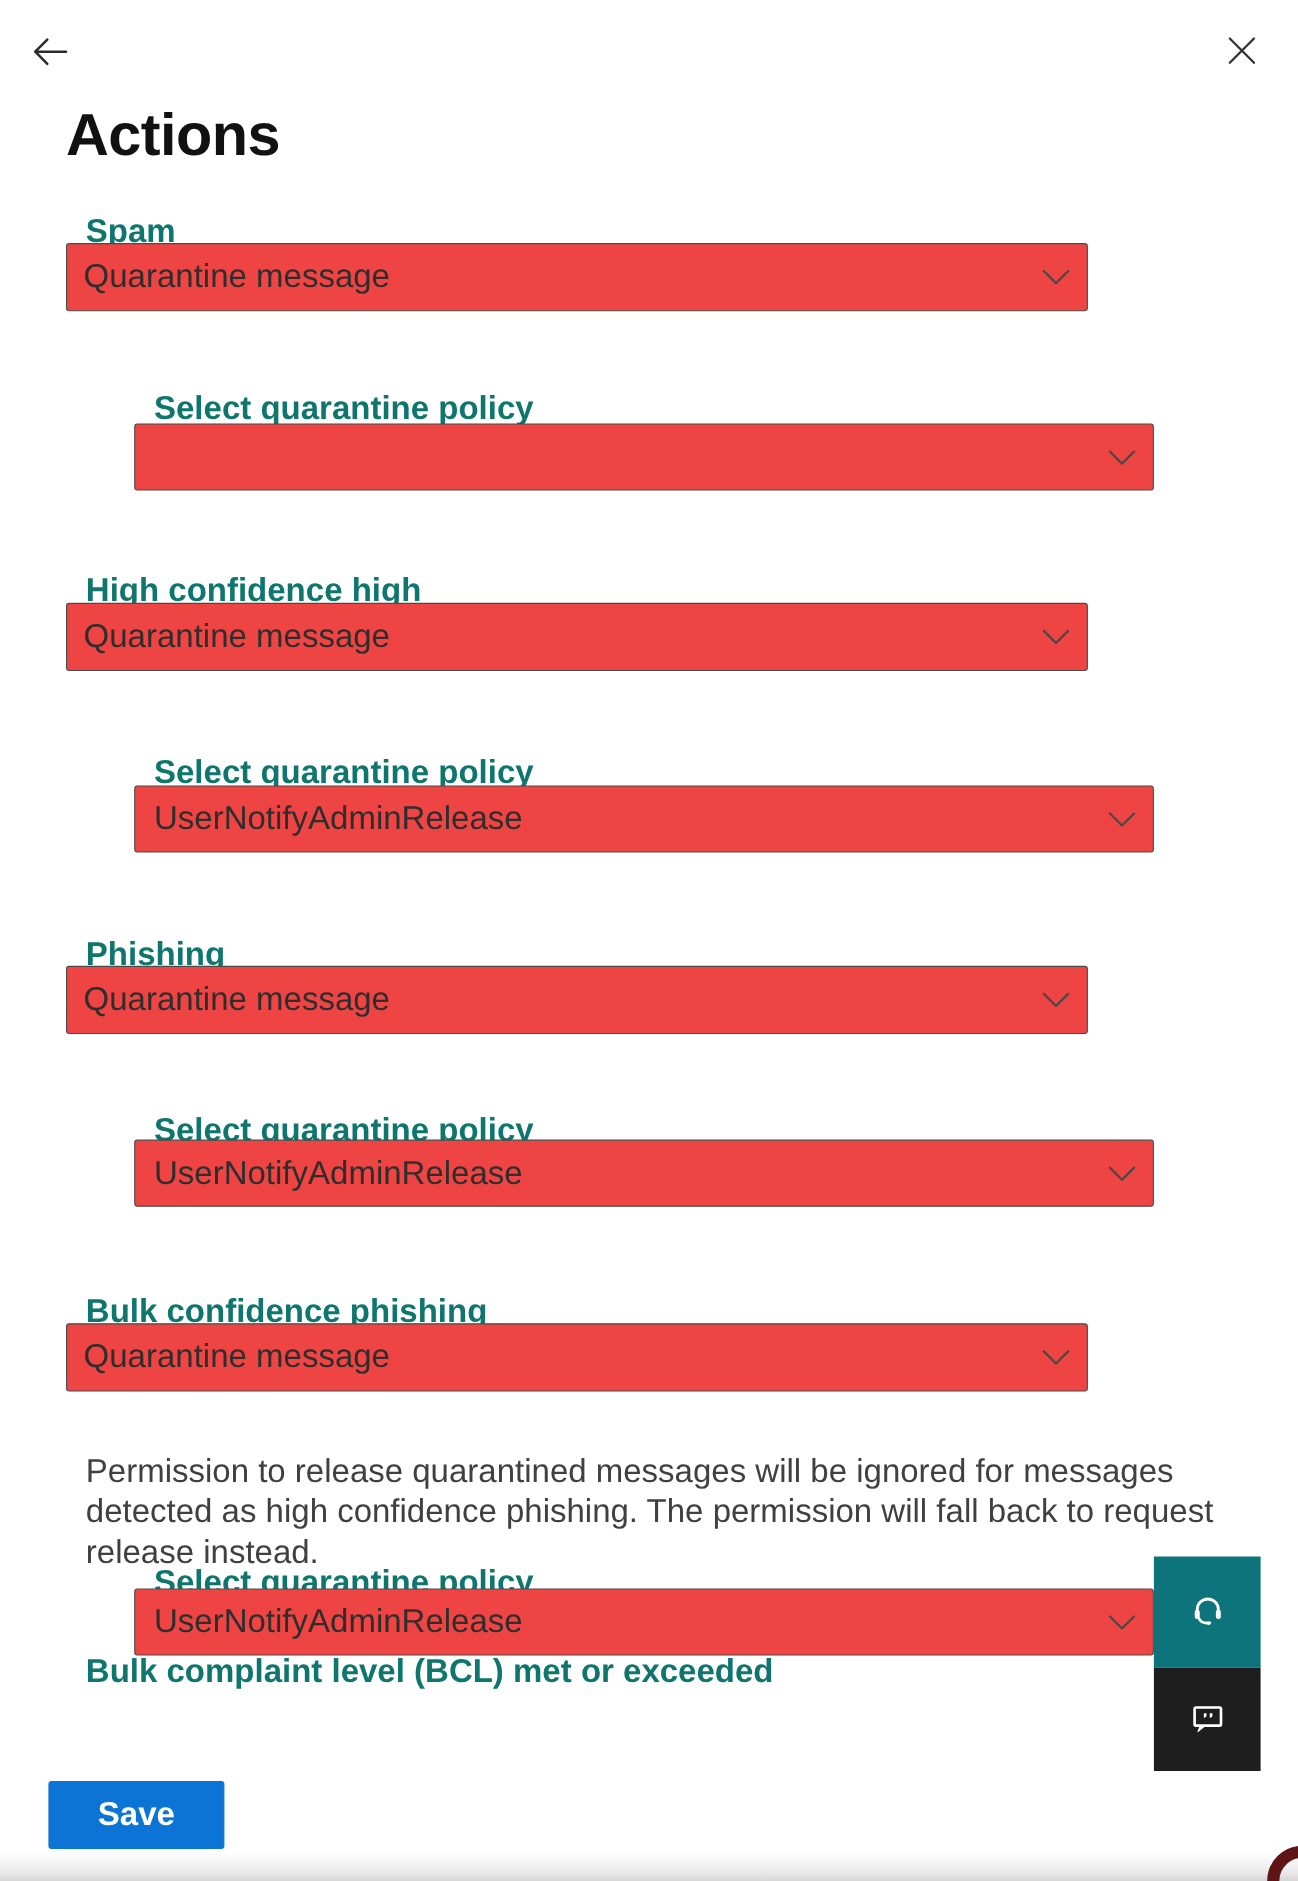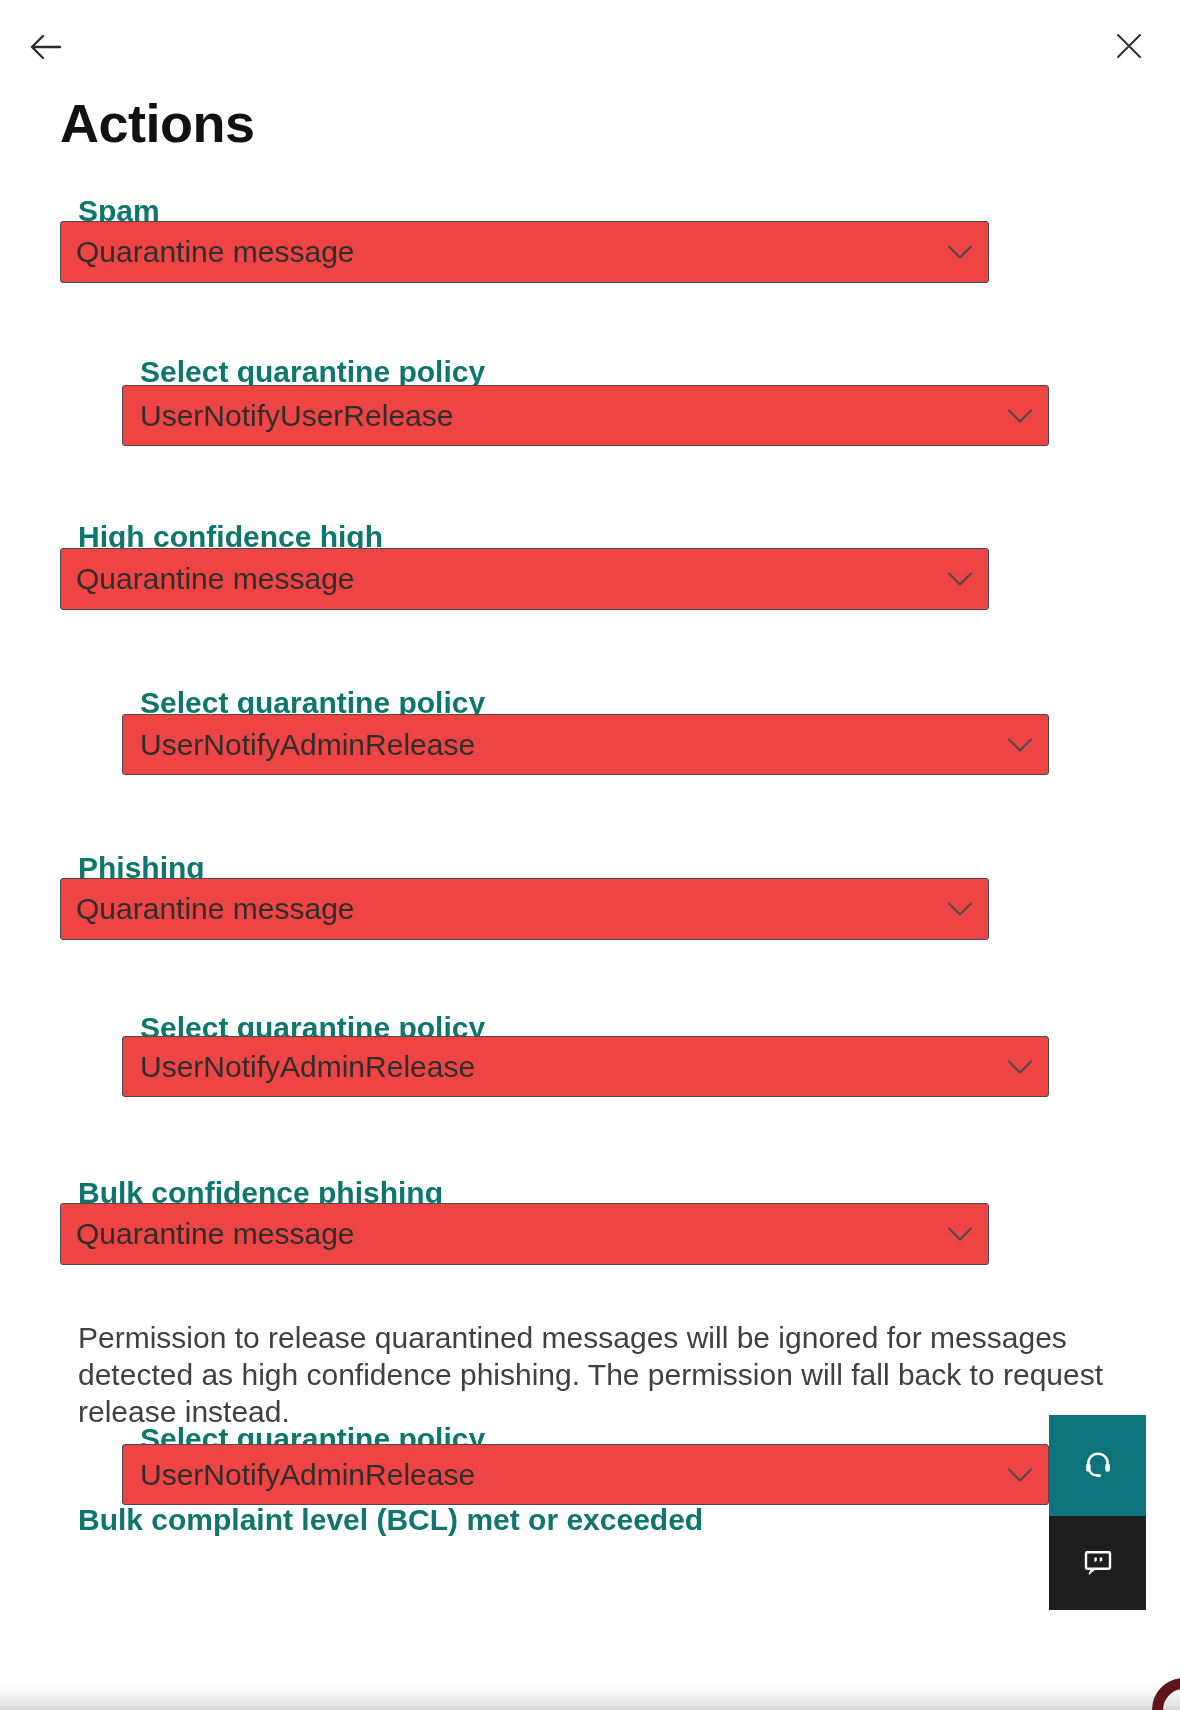--- a/index.html
+++ b/index.html
@@ -110,21 +110,20 @@
 
 <div class="lbl" style="top:176px;">Spam</div>
 <div class="dd" style="top:221px;" role="combobox">
   <span class="dd-val">Quarantine message</span>
   <svg class="chev" viewBox="0 0 26 15">
       <path d="M2 2 L13 13 L24 2"></path>
     </svg>
 </div>
 <div class="lbl ind" style="top:337px;">Select quarantine policy</div>
 <div class="dd ind" style="top:385px;" role="combobox">
-  <span class="dd-val">UserNotifyUserRelease</span>
   <svg class="chev" viewBox="0 0 26 15">
       <path d="M2 2 L13 13 L24 2"></path>
     </svg>
 </div>
 
 <div class="lbl" style="top:502px;">High confidence high</div>
 <div class="dd" style="top:548px;" role="combobox">
   <span class="dd-val">Quarantine message</span>
   <svg class="chev" viewBox="0 0 26 15">
       <path d="M2 2 L13 13 L24 2"></path>
@@ -165,20 +164,21 @@
 <div class="dd ind" style="top:1444px;" role="combobox">
   <span class="dd-val">UserNotifyAdminRelease</span>
   <svg class="chev" viewBox="0 0 26 15">
       <path d="M2 2 L13 13 L24 2"></path>
     </svg>
 </div>
 
 <div class="lbl bulk">Bulk complaint level (BCL) met or exceeded</div>
 
 <div class="footer">
+  <button class="btn btn-save">Save</button>
 </div>
 
 <button class="help help-teal">
   <span>
     <svg width="36" height="36" viewBox="0 0 24 24">
       <path d="M5.6 14.6 v-3.1 a6.4 6.4 0 0 1 12.8 0 v3.1" fill="none" stroke="#ffffff" stroke-width="1.7" stroke-linecap="round"></path>
       <rect x="4.1" y="11.6" width="3" height="5.6" rx="1.4" fill="#ffffff"></rect>
       <rect x="16.9" y="11.6" width="3" height="5.6" rx="1.4" fill="#ffffff"></rect>
       <path d="M6.6 16.8 c0.7 1.9 2.8 2.9 5.1 2.9" fill="none" stroke="#ffffff" stroke-width="1.6" stroke-linecap="round"></path>
       <ellipse cx="12.6" cy="19.7" rx="1.5" ry="1.1" fill="#ffffff"></ellipse>

